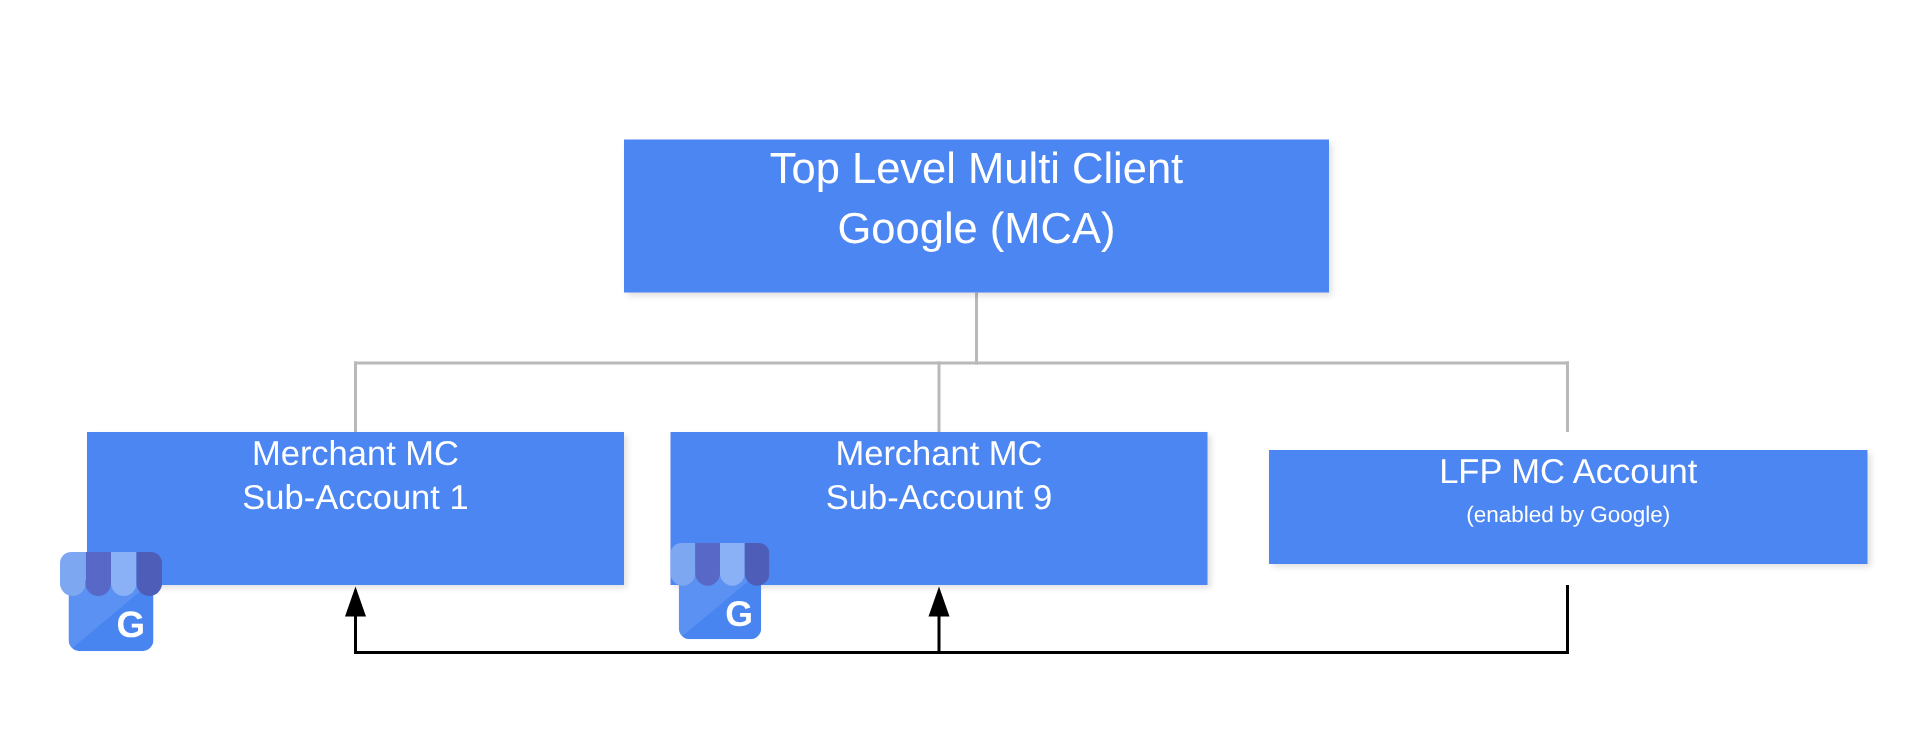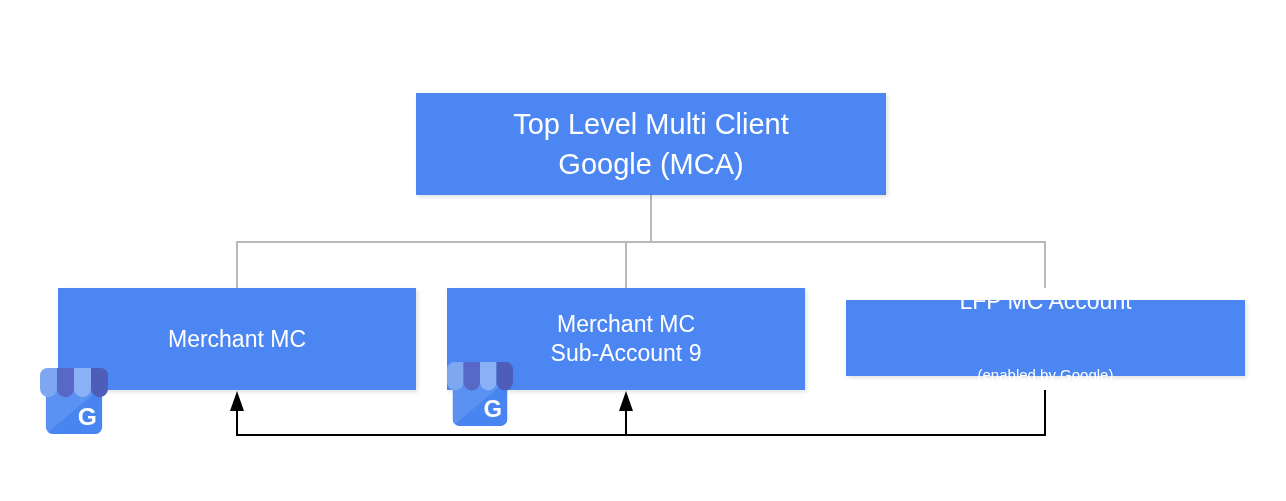--- a/index.html
+++ b/index.html
@@ -15,41 +15,40 @@
     font-family: "Liberation Sans", sans-serif;
     overflow: hidden;
   }
   .node {
     position: absolute;
     background: #4c86f2;
     color: #ffffff;
     display: flex;
     flex-direction: column;
     align-items: center;
-    justify-content: center;
     text-align: center;
     box-shadow: 2px 2px 4px rgba(0,0,0,0.12);
   }
   #node-mca {
     left: 416px; top: 93px; width: 470px; height: 102px;
     font-size: 29px; line-height: 40px;
   }
   #node-sub1 {
     left: 58px; top: 288px; width: 358px; height: 102px;
     font-size: 23px; line-height: 29px;
   }
   #node-sub2 {
     left: 447px; top: 288px; width: 358px; height: 102px;
     font-size: 23px; line-height: 29px;
   }
   #node-lfp {
     left: 846px; top: 300px; width: 399px; height: 76px;
     font-size: 23px; line-height: 29px;
   }
-  #node-lfp .l2 { font-size: 15px; margin-top: 44px; }
+  #node-lfp .l2 { font-size: 15px; }
 
   .gline { position: absolute; background: #b9b9b9; }
   .bline { position: absolute; background: #000000; }
 
   #g-stem-mca  { left: 650px;  top: 195px; width: 2px;   height: 48px; }
   #g-h-main    { left: 236px;  top: 241px; width: 810px; height: 2px;  }
   #g-drop-sub1 { left: 236px;  top: 241px; width: 2px;   height: 47px; }
   #g-drop-sub2 { left: 625px;  top: 241px; width: 2px;   height: 47px; }
   #g-drop-lfp  { left: 1044px; top: 241px; width: 2px;   height: 47px; }
 
@@ -95,20 +94,21 @@
   <div class="arrowhead" id="arrow-sub1"></div>
   <div class="arrowhead" id="arrow-sub2"></div>
 
   <div class="node" id="node-mca">
     <span class="l1">Top Level Multi Client</span>
     <span class="l2">Google (MCA)</span>
   </div>
 
   <div class="node" id="node-sub1">
     <span class="l1">Merchant MC</span>
+    <span class="l2">Sub-Account 1</span>
   </div>
 
   <div class="node" id="node-sub2">
     <span class="l1">Merchant MC</span>
     <span class="l2">Sub-Account 9</span>
   </div>
 
   <div class="node" id="node-lfp">
     <span class="l1">LFP MC Account</span>
     <span class="l2">(enabled by Google)</span>

